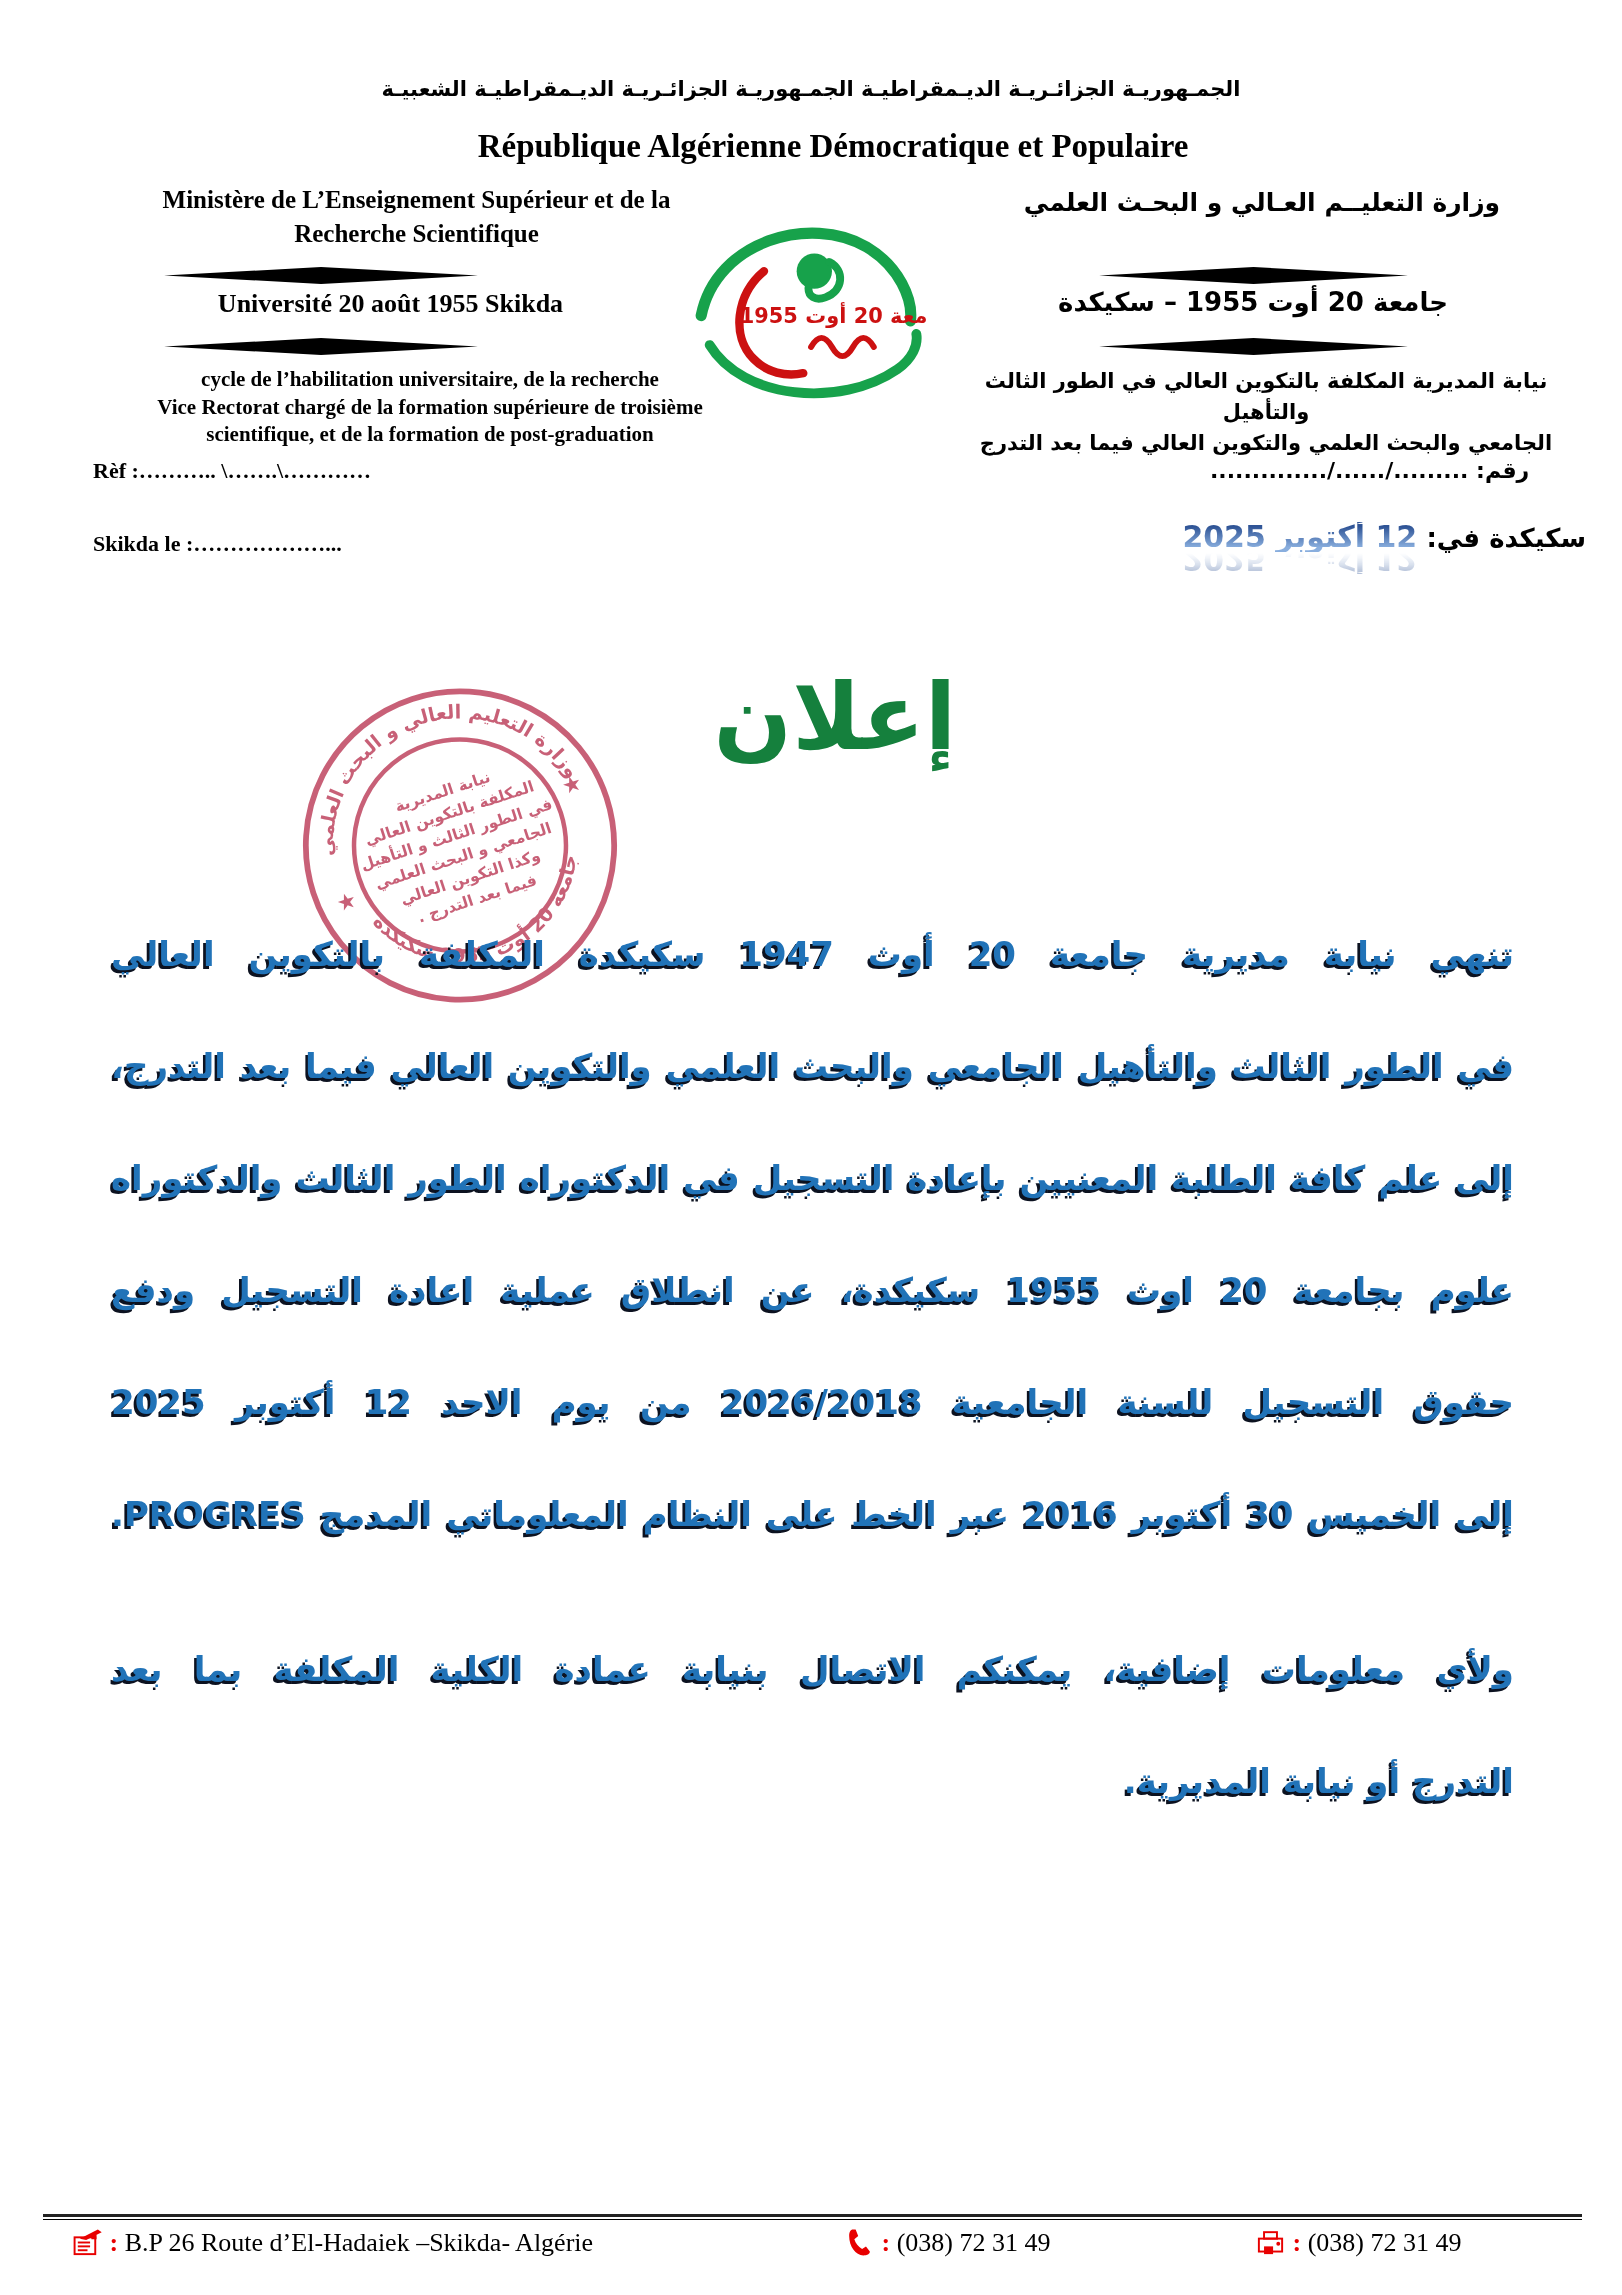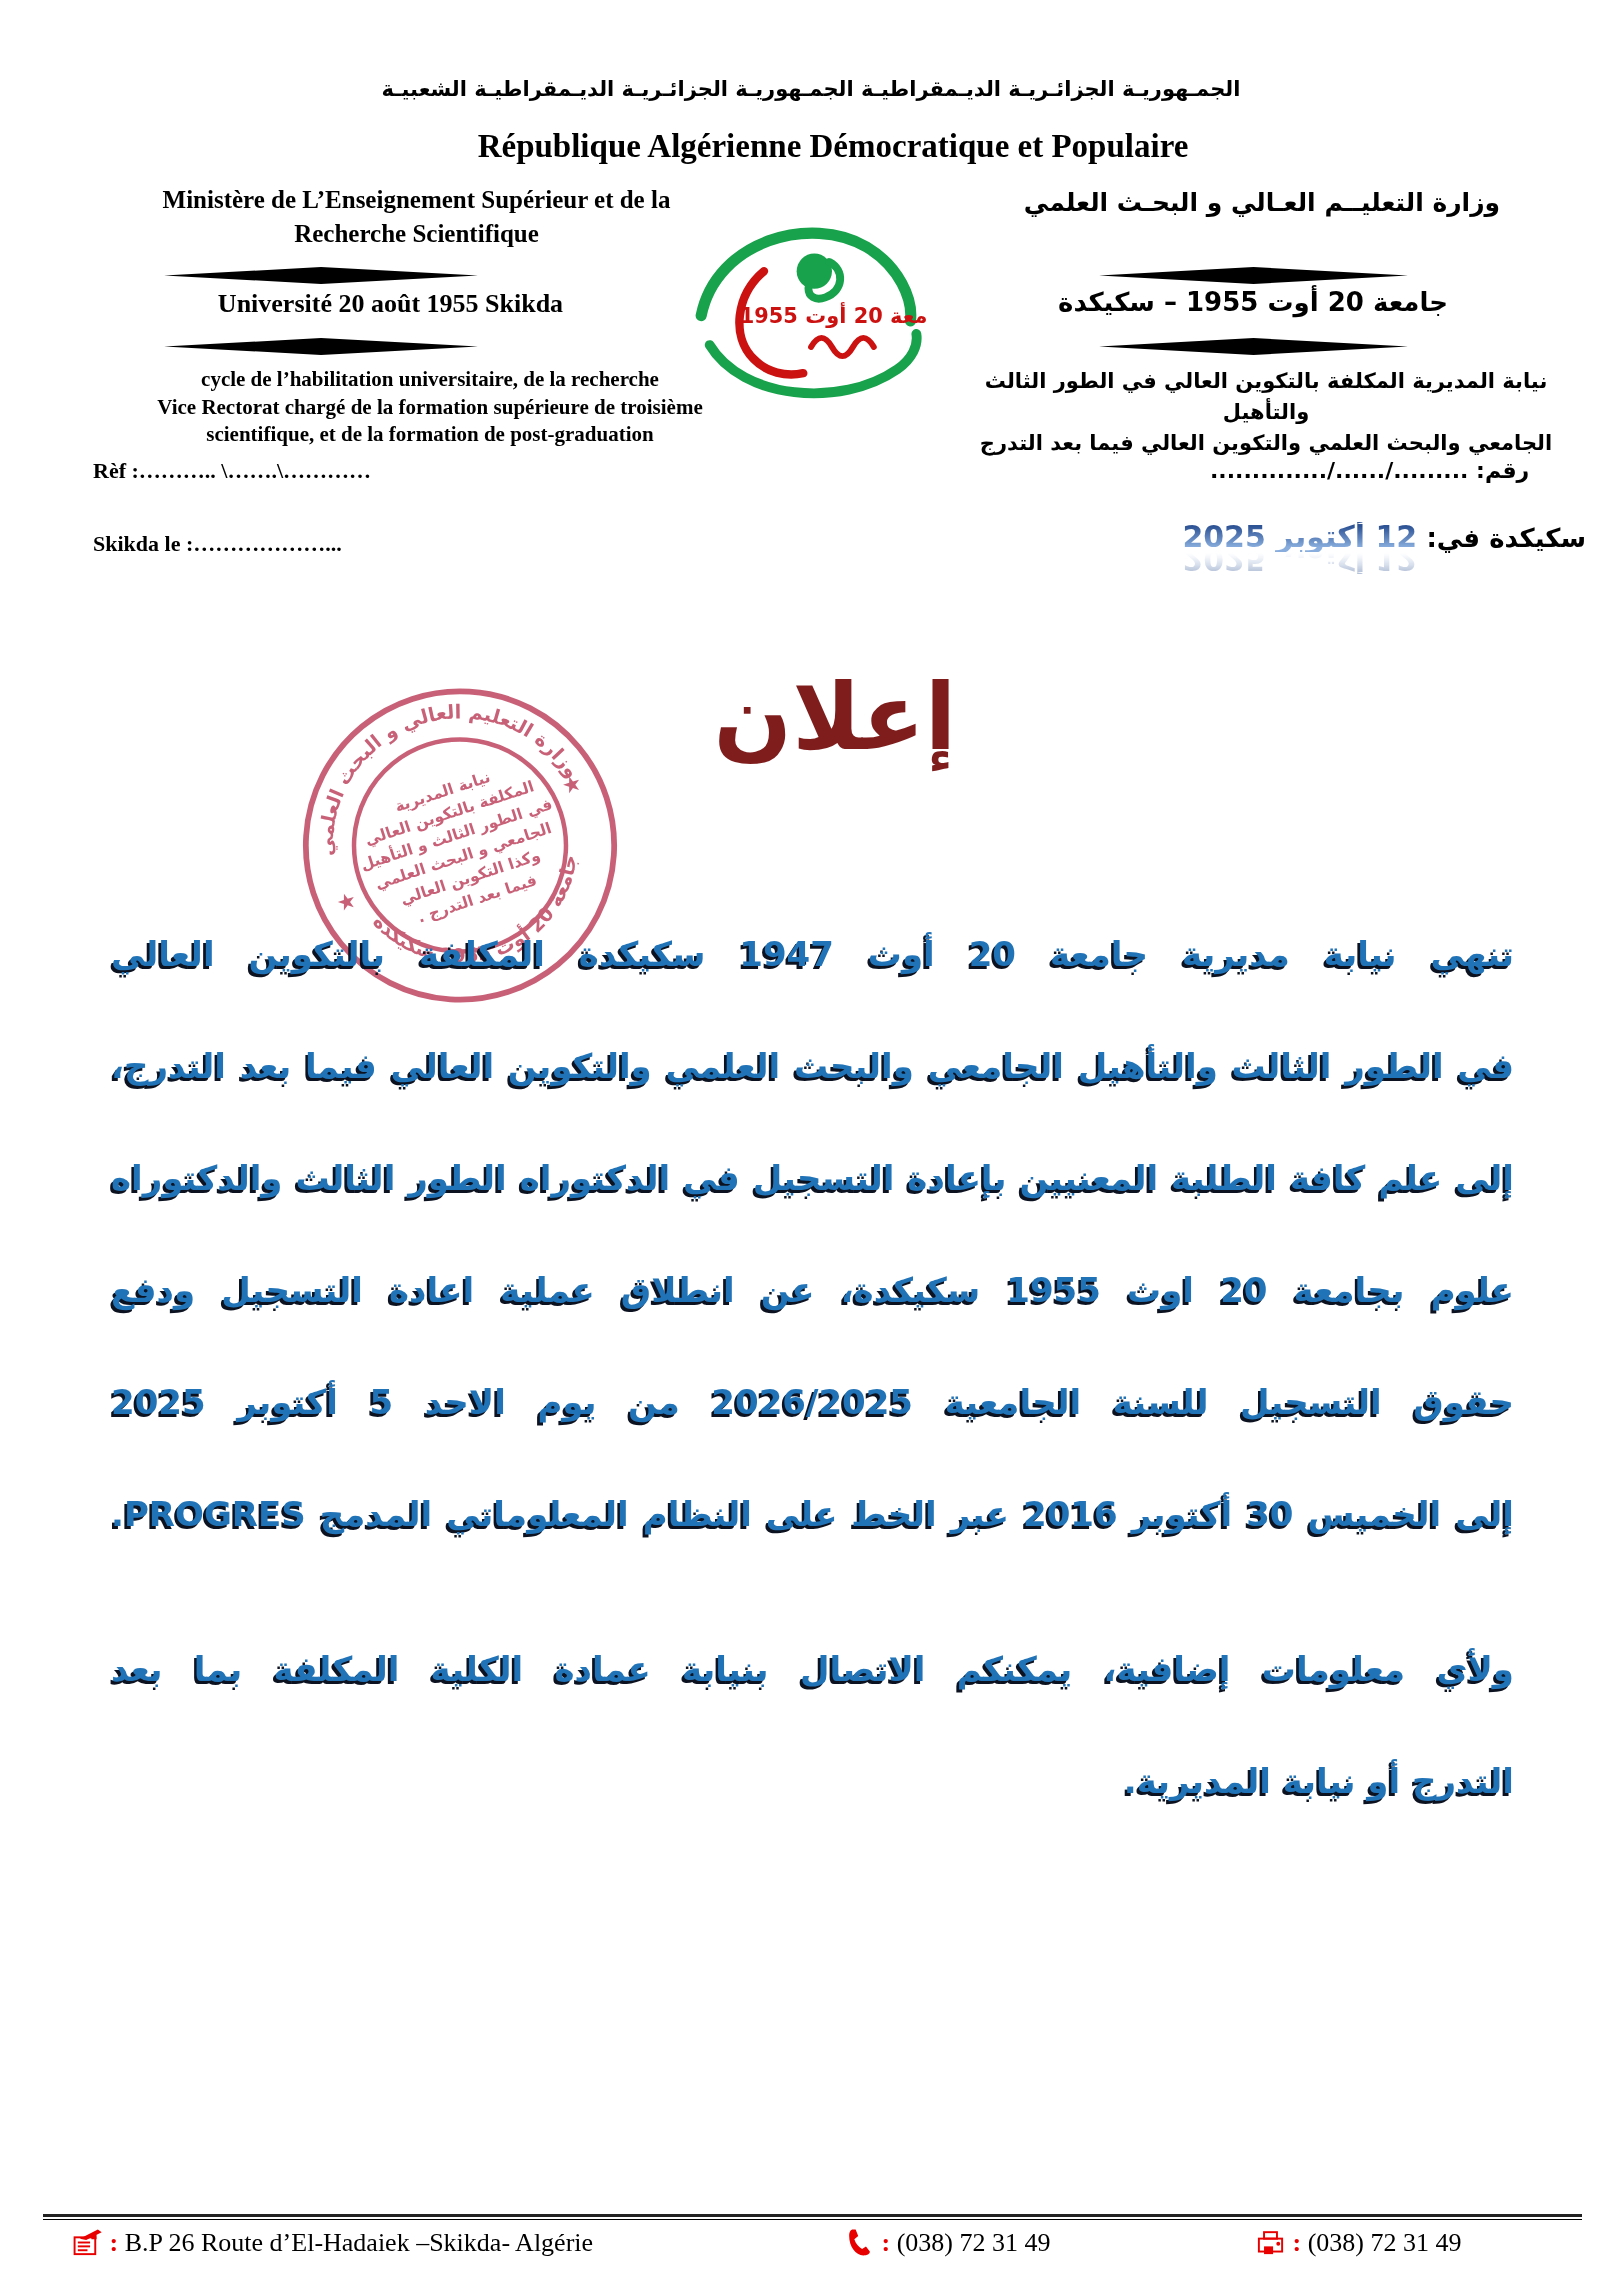--- a/index.html
+++ b/index.html
@@ -45,21 +45,21 @@
     -webkit-background-clip:text;background-clip:text;color:transparent;
     white-space:nowrap;}
   .date-mirror{transform:scaleY(-1);opacity:.35;margin-top:-7.9px;
     -webkit-mask-image:linear-gradient(0deg,transparent 30%,#000 95%);
             mask-image:linear-gradient(0deg,transparent 30%,#000 95%);}
 
   
   .stamp{left:293px;top:672px;width:334px;height:347px;opacity:.93;}
 
   
-  .title{left:0;right:0;top:664px;text-align:center;font-size:92px;font-weight:bold;color:#7f1d1d;direction:rtl;padding-left:48px;}
+  .title{left:0;right:0;top:664px;text-align:center;font-size:92px;font-weight:bold;color:#15803d;direction:rtl;padding-left:48px;}
 
   
   .body-text{left:111px;top:898px;width:1403px;direction:rtl;
     font-size:34px;font-weight:bold;color:#2173b8;line-height:112px;
     text-shadow:-2.6px 3.3px 0 #0c1220;}
   .body-text .jline{text-align:justify;text-align-last:justify;}
   .body-text .rline{text-align:left;text-align-last:right;}
   .p2{margin-top:43px;}
 
   
@@ -153,21 +153,21 @@
   </svg>
 
   <div class="abs title">إعلان</div>
 
   <div class="abs body-text">
     <div class="p1">
       <div class="jline">تنهي نيابة مديرية جامعة 20 أوث 1947 سكيكدة المكلفة بالتكوين العالي</div>
       <div class="jline">في الطور الثالث والتأهيل الجامعي والبحث العلمي والتكوين العالي فيما بعد التدرج،</div>
       <div class="jline">إلى علم كافة الطلبة المعنيين بإعادة التسجيل في الدكتوراه الطور الثالث والدكتوراه</div>
       <div class="jline">علوم بجامعة 20 اوث 1955 سكيكدة، عن انطلاق عملية اعادة التسجيل ودفع</div>
-      <div class="jline">حقوق التسجيل للسنة الجامعية 2026/2025 من يوم الاحد 5 أكتوبر 2025</div>
+      <div class="jline">حقوق التسجيل للسنة الجامعية 2026/2018 من يوم الاحد 12 أكتوبر 2025</div>
       <div class="jline">إلى الخميس 30 أكتوبر 2016 عبر الخط على النظام المعلوماتي المدمج PROGRES.</div>
     </div>
     <div class="p2">
       <div class="jline">ولأي معلومات إضافية، يمكنكم الاتصال بنيابة عمادة الكلية المكلفة بما بعد</div>
       <div class="rline">التدرج أو نيابة المديرية.</div>
     </div>
   </div>
 
   <div class="abs footer-rule"></div>
 

